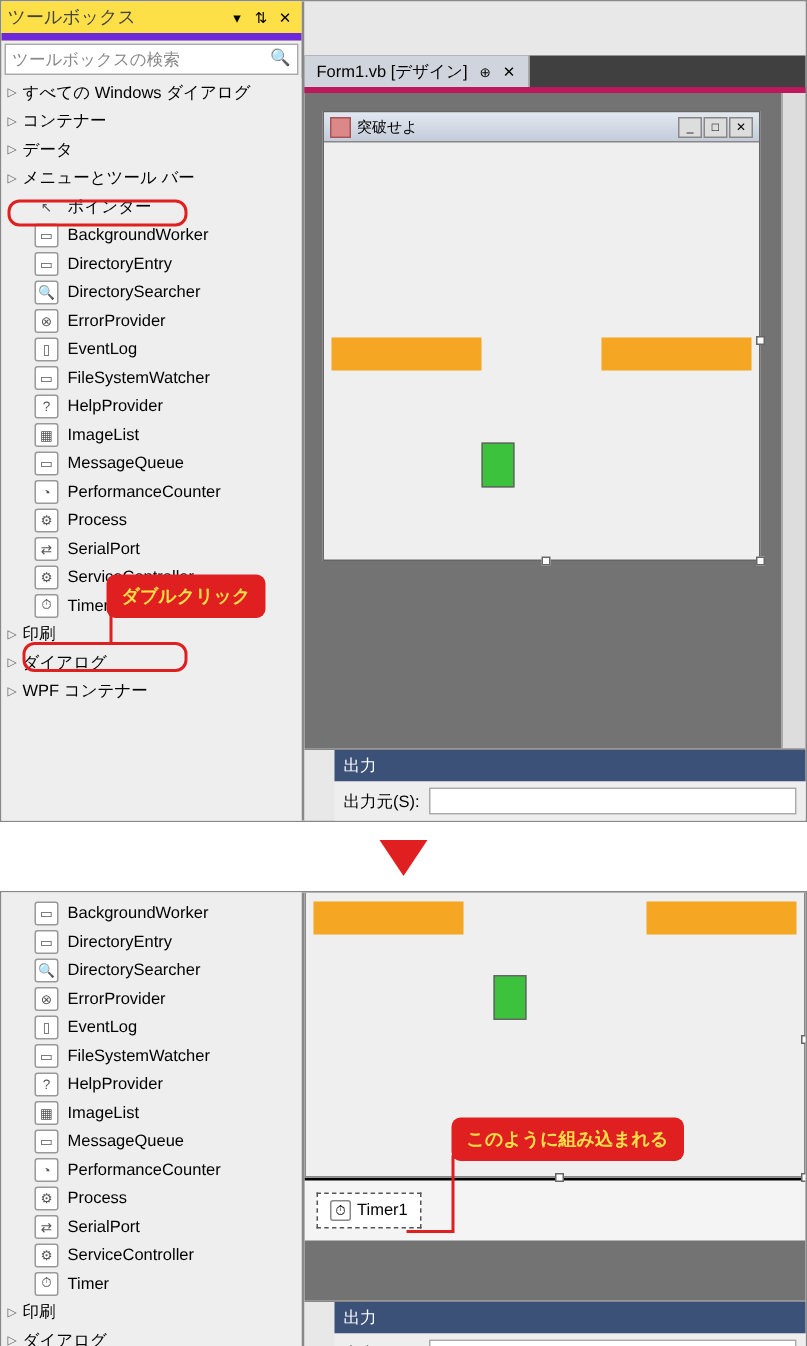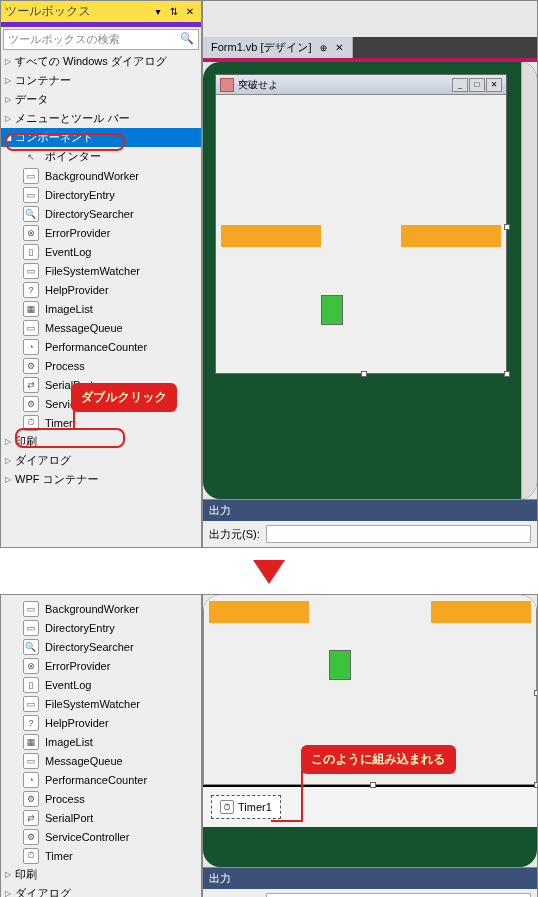--- a/index.html
+++ b/index.html
@@ -25,46 +25,46 @@
 .tree-item.selected .arrow { color: #fff; }
 .tree-leaf { padding-left: 22px; }
 .tree-leaf .icon { width: 16px; height: 16px; margin-right: 6px; display: inline-flex; align-items: center; justify-content: center; border: 1px solid #999; background: #fff; border-radius: 2px; font-size: 9px; color: #555; }
 .tree-leaf.pointer .icon { border: none; background: transparent; }
 
 .designer { flex: 1; display: flex; flex-direction: column; background: #e8e8e8; }
 .tab-bar { display: flex; background: #404040; border-bottom: 4px solid #be185d; font-size: 11px; margin-top: 36px; }
 .tab { padding: 3px 8px; background: #d0d4dc; border-right: 1px solid #aaa; display: flex; align-items: center; gap: 8px; }
 .tab .pin { font-size: 9px; }
 .tab .close { font-size: 10px; }
-.design-area { flex: 1; background: #14532d; padding: 12px; position: relative; overflow: hidden; border-radius: 17px; }
+.design-area { flex: 1; background: #737373; padding: 12px; position: relative; overflow: hidden; }
 
 .form-win { width: 292px; height: 300px; background: #efefef; border: 1px solid #666; position: relative; }
 .form-title { height: 20px; background: linear-gradient(#e2e8f0,#c4ccda); display: flex; align-items: center; padding: 0 4px; font-size: 10px; border-bottom: 1px solid #888; }
 .form-title .app-icon { width: 14px; height: 14px; background: #d88; border: 1px solid #a55; margin-right: 4px; }
 .form-title .spacer { flex: 1; }
 .form-title .winbtn { width: 16px; height: 14px; border: 1px solid #888; margin-left: 1px; display: inline-flex; align-items: center; justify-content: center; font-size: 8px; background: #ddd; }
 .form-body { position: relative; height: calc(100% - 20px); }
 .orange-bar { position: absolute; top: 130px; height: 22px; background: #f5a623; }
 .orange-left { left: 5px; width: 100px; }
 .orange-right { right: 5px; width: 100px; }
 .green-box { position: absolute; left: 105px; top: 200px; width: 22px; height: 30px; background: #3cc23c; border: 1px solid #666; }
 .sel-handle { position: absolute; width: 6px; height: 6px; background: #fff; border: 1px solid #666; }
 
 .component-tray { border-top: 2px solid #000; background: #f4f4f4; padding: 8px; }
 .tray-item { display: inline-flex; align-items: center; gap: 4px; padding: 4px 8px; border: 1px dashed #555; background: #fff; font-size: 11px; }
 .tray-item .icon { width: 14px; height: 14px; border: 1px solid #888; border-radius: 2px; display: inline-flex; align-items: center; justify-content: center; font-size: 9px; }
 
-.output-panel { border-top: 1px solid #888; }
+.output-panel { border-top: 1px solid #888; padding-left: 20px; }
 .output-header { background: #3b5178; color: #fff; font-size: 11px; padding: 3px 6px; }
 .output-body { background: #eee; padding: 4px 6px; font-size: 11px; display: flex; align-items: center; gap: 6px; }
 .output-body input { flex: 1; border: 1px solid #aaa; height: 18px; font-size: 11px; }
 
 
 .red-ring { position: absolute; border: 2px solid #e02020; border-radius: 8px; pointer-events: none; }
-.callout { position: absolute; background: #e02020; color: #fef9c3; font-size: 12px; font-weight: bold; padding: 6px 10px; border-radius: 6px; white-space: nowrap; }
+.callout { position: absolute; background: #e02020; color: #fde047; font-size: 12px; font-weight: bold; padding: 6px 10px; border-radius: 6px; white-space: nowrap; }
 .callout-line { position: absolute; background: #e02020; }
 .big-arrow { width: 0; height: 0; border-left: 16px solid transparent; border-right: 16px solid transparent; border-top: 24px solid #e02020; margin: 0 auto; }
 
 .scroll-hint { position: absolute; right: 0; top: 0; bottom: 0; width: 16px; background: #ddd; border-left: 1px solid #aaa; }
 </style>
 </head>
 <body>
 
 <div class="frame frame1">
   <div class="toolbox">
@@ -87,24 +87,20 @@
           <span class="arrow"></span>
           <span>コンテナー</span>
         </div>
       <div class="tree-item collapsed">
           <span class="arrow"></span>
           <span>データ</span>
         </div>
       <div class="tree-item collapsed">
           <span class="arrow"></span>
           <span>メニューとツール バー</span>
-        </div>
-      <div class="tree-item expanded selected">
-          <span class="arrow"></span>
-          <span>コンポーネント</span>
         </div>
 
       <div class="tree-leaf pointer">
           <span class="icon">↖</span>
           <span>ポインター</span>
         </div>
       <div class="tree-leaf">
           <span class="icon">▭</span>
           <span>BackgroundWorker</span>
         </div>

